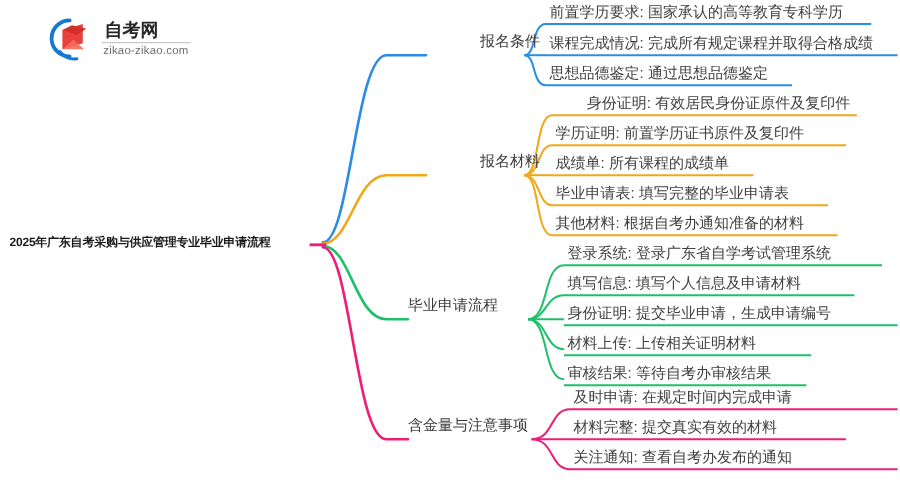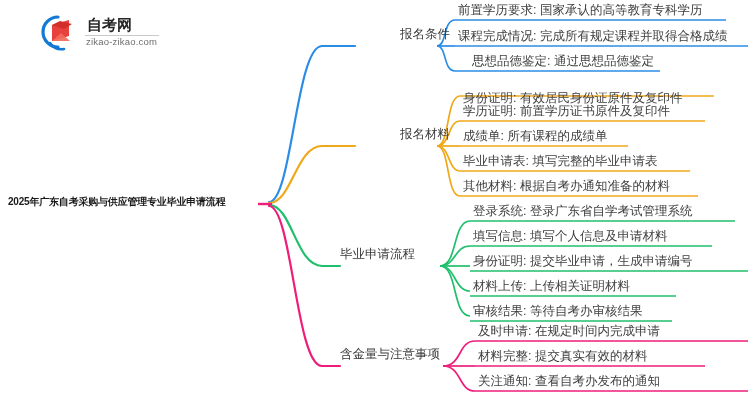--- a/index.html
+++ b/index.html
@@ -153,23 +153,23 @@
   <div class="branch-label" style="left:355px; top:26px; width:95px;">报名条件</div>
 
   <div class="branch-label" style="left:355px; top:126px; width:95px;">报名材料</div>
 
   <div class="branch-label" style="left:340px; top:246px; width:95px; text-align:left;">毕业申请流程</div>
 
   <div class="branch-label" style="left:340px; top:346px; width:100px; text-align:left;">含金量与注意事项</div>
 
   <div class="leaf-label" style="left:458px; top:2px;">前置学历要求: 国家承认的高等教育专科学历</div>
   <div class="leaf-label" style="left:458px; top:28px;">课程完成情况: 完成所有规定课程并取得合格成绩</div>
-  <div class="leaf-label" style="left:472px; top:53px;">思想品德鉴定: 通过思想品德鉴定</div>
+  <div class="leaf-label" style="left:458px; top:53px;">思想品德鉴定: 通过思想品德鉴定</div>
 
-  <div class="leaf-label" style="left:463px; top:78px;margin-top:12px;">身份证明: 有效居民身份证原件及复印件</div>
+  <div class="leaf-label" style="left:489px; top:78px;">身份证明: 有效居民身份证原件及复印件</div>
   <div class="leaf-label" style="left:463px; top:103px;">学历证明: 前置学历证书原件及复印件</div>
   <div class="leaf-label" style="left:463px; top:128px;">成绩单: 所有课程的成绩单</div>
   <div class="leaf-label" style="left:463px; top:178px;">其他材料: 根据自考办通知准备的材料</div>
   <div class="leaf-label" style="left:463px; top:153px;">毕业申请表: 填写完整的毕业申请表</div>
 
   <div class="leaf-label" style="left:473px; top:203px;">登录系统: 登录广东省自学考试管理系统</div>
   <div class="leaf-label" style="left:473px; top:228px;">填写信息: 填写个人信息及申请材料</div>
   <div class="leaf-label" style="left:473px; top:253px;">身份证明: 提交毕业申请，生成申请编号</div>
   <div class="leaf-label" style="left:473px; top:278px;">材料上传: 上传相关证明材料</div>
   <div class="leaf-label" style="left:473px; top:303px;">审核结果: 等待自考办审核结果</div>

